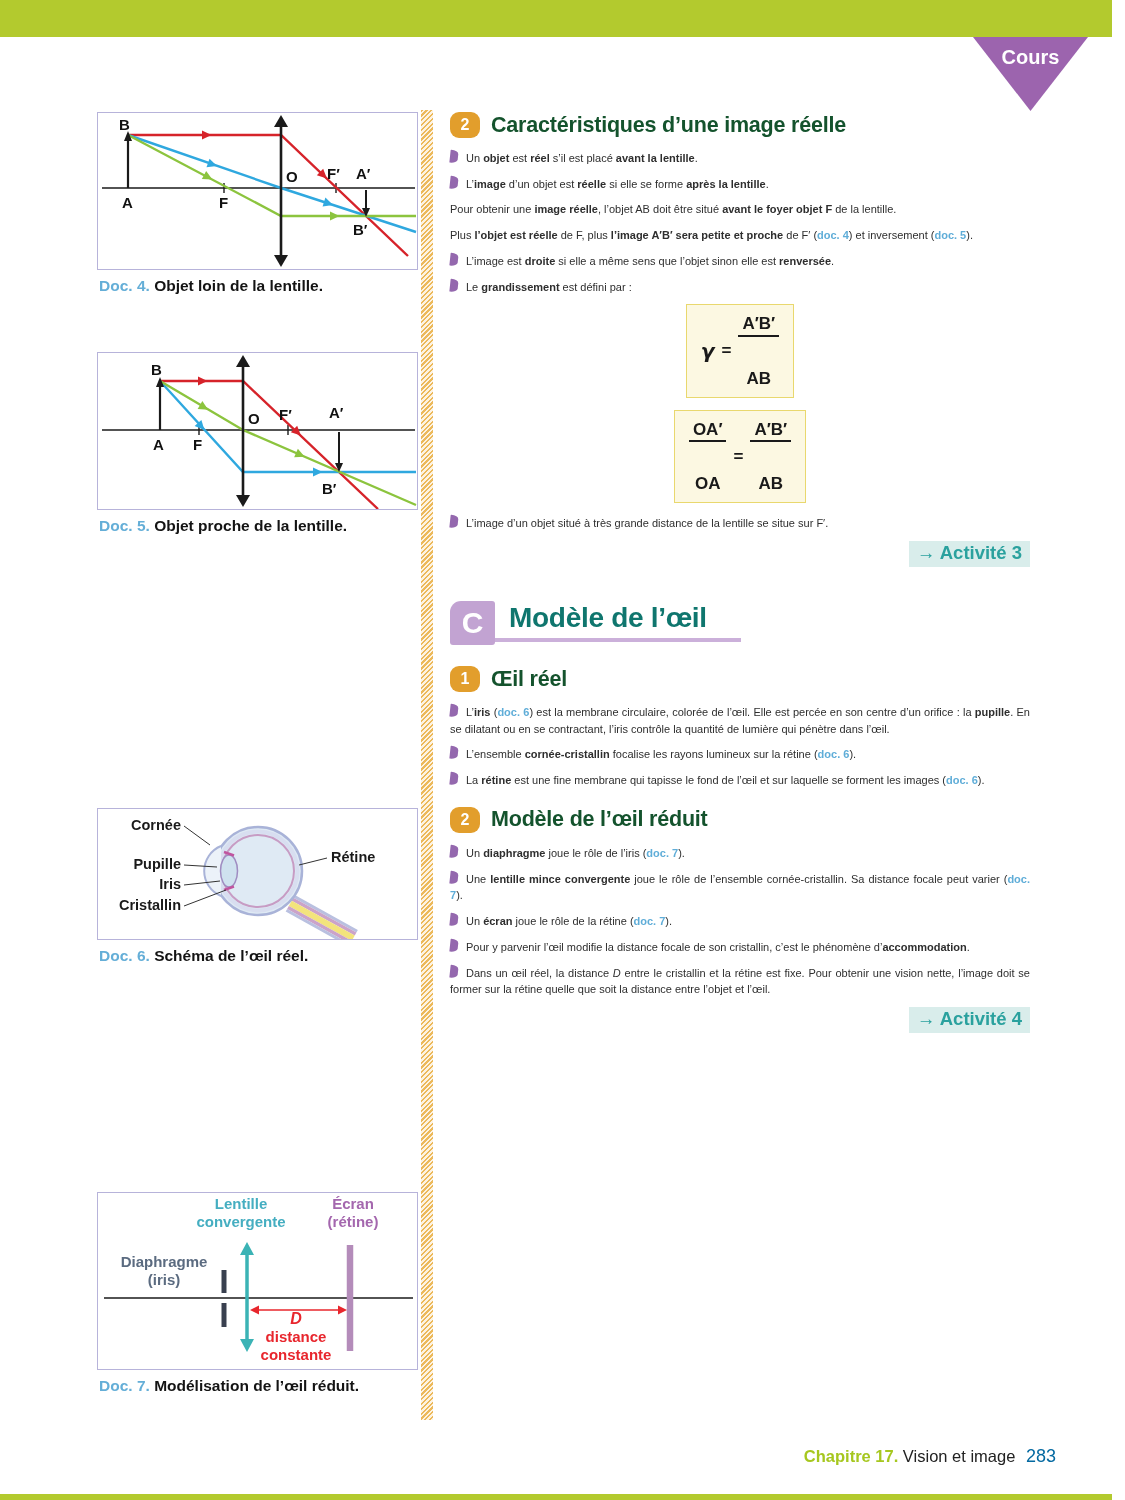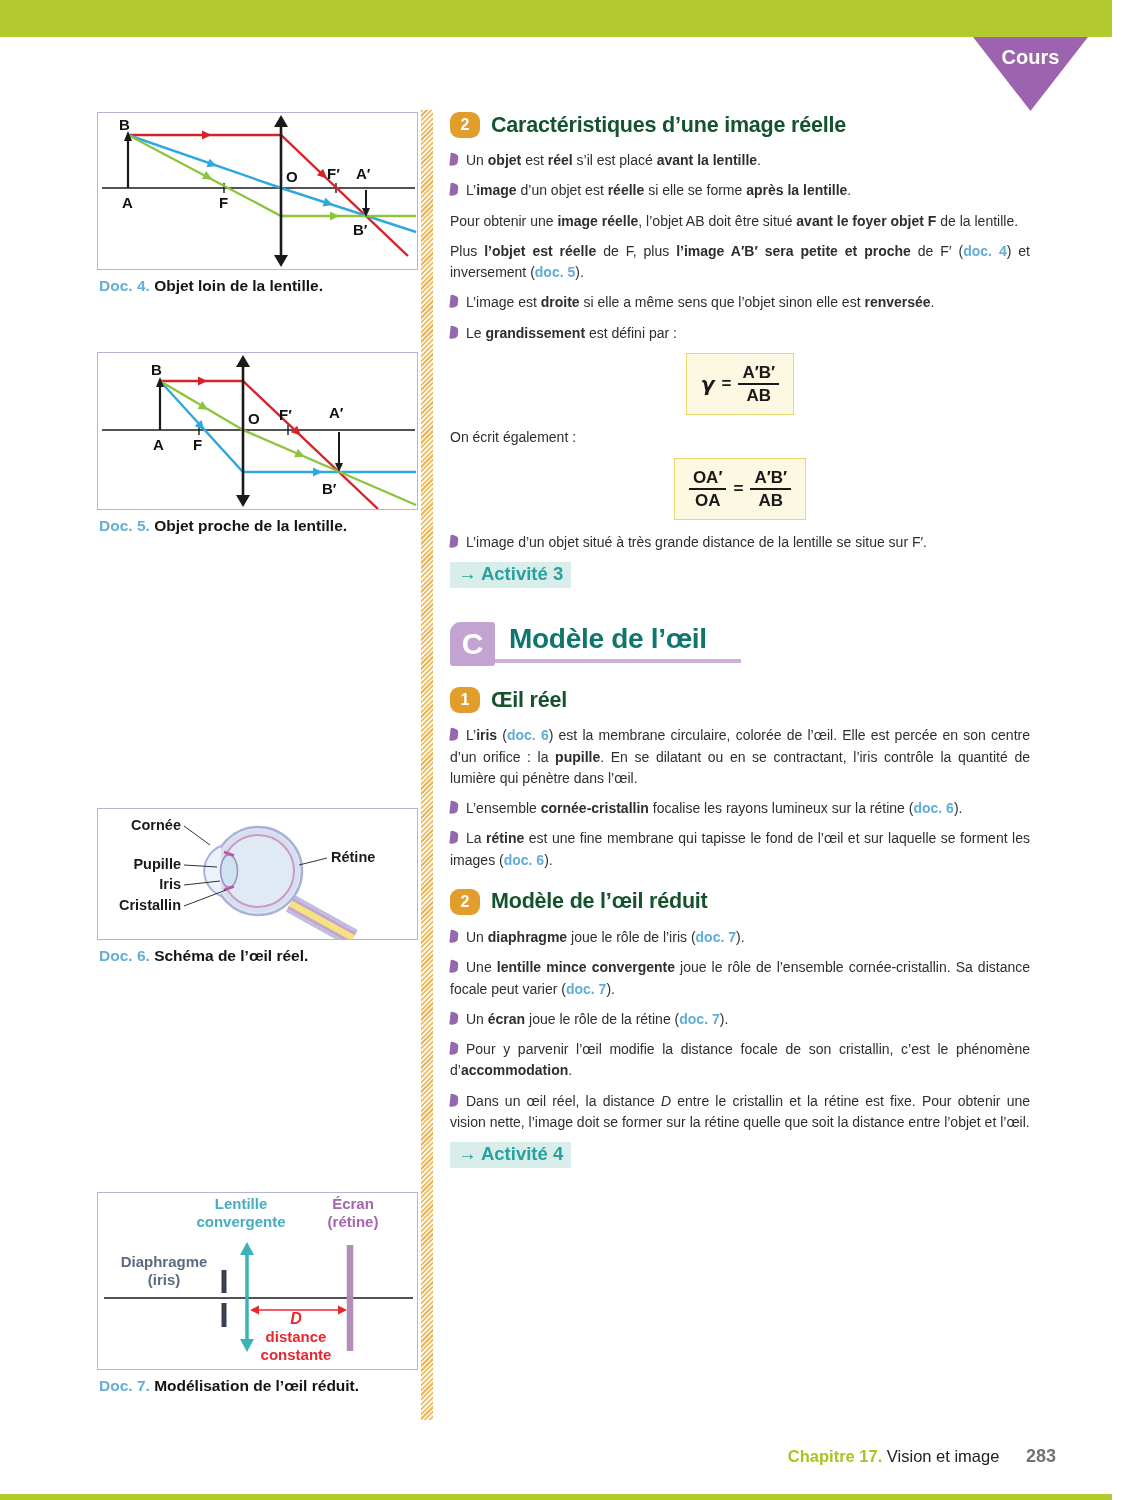--- a/index.html
+++ b/index.html
@@ -21,43 +21,43 @@
   .caption{margin:7px 0 0 2px;font-size:15.5px;font-weight:bold;color:#141414;}
   .caption .doc-num{color:#64aed7;}
   .dlabel{font-family:"Liberation Sans","DejaVu Sans",sans-serif;font-weight:bold;font-size:15px;fill:#111;}
   .elabel{font-family:"Liberation Sans","DejaVu Sans",sans-serif;font-weight:600;font-size:14.5px;fill:#1a1a1a;}
   
   .right-col{position:absolute;left:450px;top:112px;width:580px;}
   .sec-head{display:flex;align-items:center;gap:11px;margin:0 0 12px;}
   .num-badge{display:inline-flex;align-items:center;justify-content:center;width:30px;height:26px;
              background:#e29e2c;border-radius:9px;color:#fff;font-weight:bold;font-size:16px;flex:none;}
   .sec-head h2{margin:0;font-size:21.5px;font-weight:bold;color:#14532d;letter-spacing:-0.2px;}
-  .para{margin:0 0 9px;font-size:14px;line-height:1.52;text-align:justify;color:#2e2e2e;}
+  .para{margin:0 0 9px;font-size:11px;line-height:1.52;text-align:justify;color:#2e2e2e;}
   .mk{display:inline-block;width:8px;height:13px;margin-right:8px;background:#9468ae;
       border-radius:1px 13px 13px 1px / 1px 50% 50% 1px;transform:rotate(6deg);vertical-align:-1px;}
   .doclink{color:#5fadd8;font-weight:bold;}
   .formula-box{width:max-content;margin:4px auto 12px;background:#fcf8e2;border:1.5px solid #e9d86e;
                padding:8px 14px;display:flex;align-items:center;gap:7px;font-weight:bold;font-size:17px;color:#1a1a1a;}
   .f-gamma{font-style:italic;font-size:20px;font-family:"DejaVu Sans",sans-serif;}
-  .frac{display:inline-flex;flex-direction:column;align-items:center;line-height:1.25;}
+  .frac{display:inline-flex;flex-direction:column;align-items:center;line-height:1.25;gap:31px;}
   .frac .fnum{padding:0 4px;border-bottom:2px solid #1a1a1a;}
   .frac .fden{padding:0 4px;}
-  .activity{text-align:left;margin:6px 0 0;}
+  .activity{text-align:right;margin:6px 0 0;}
   .activity .chip{display:inline-block;background:#d9edeb;color:#2aa19e;font-weight:bold;font-size:18.5px;
                   padding:1px 8px 3px;}
   .part-head{display:flex;align-items:flex-end;gap:14px;width:max-content;padding-right:34px;
              border-bottom:4px solid #cbb0da;margin:34px 0 24px;}
   .part-letter{display:inline-flex;align-items:center;justify-content:center;width:45px;height:44px;
                background:#c2a3d2;border-radius:11px 3px 3px 3px;color:#fff;font-weight:bold;font-size:30px;
                margin-bottom:-7px;flex:none;}
   .part-head h1{margin:0 0 4px;font-size:28px;font-weight:bold;color:#0f766e;letter-spacing:-0.3px;}
   
   .footer{position:absolute;top:1446px;right:56px;font-size:16.5px;color:#222;}
   .footer .chap{color:#a6c71f;font-weight:bold;text-align:center;}
-  .footer .pnum{font-weight:bold;font-size:18px;color:#737373;margin-left:22px;}
+  .footer .pnum{font-weight:normal;font-size:18px;color:#0369a1;margin-left:6px;}
 </style>
 </head>
 <body>
 
 <div id="page">
 
   <div class="top-bar"></div>
   <div class="cours-tab">
     <span>Cours</span>
   </div>
@@ -218,21 +218,20 @@
 
     <div class="formula-box">
       <span class="f-gamma">γ</span>
       <span>=</span>
       <span class="frac">
         <span class="fnum">A′B′</span>
         <span class="fden">AB</span>
       </span>
     </div>
 
-    <p class="para"><span>On écrit également :</span></p>
 
     <div class="formula-box">
       <span class="frac">
         <span class="fnum">OA′</span>
         <span class="fden">OA</span>
       </span>
       <span>=</span>
       <span class="frac">
         <span class="fnum">A′B′</span>
         <span class="fden">AB</span>

